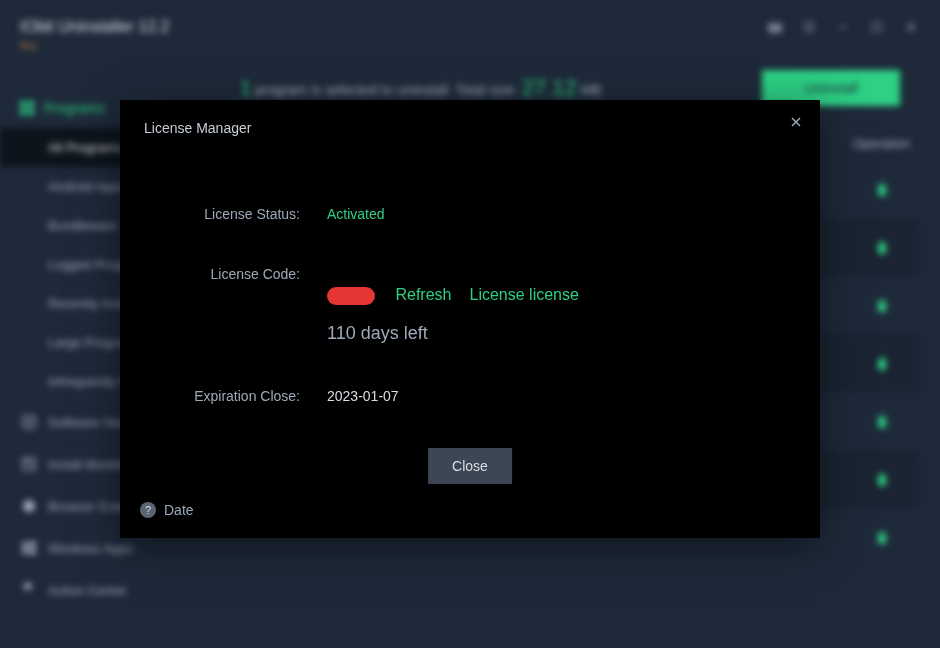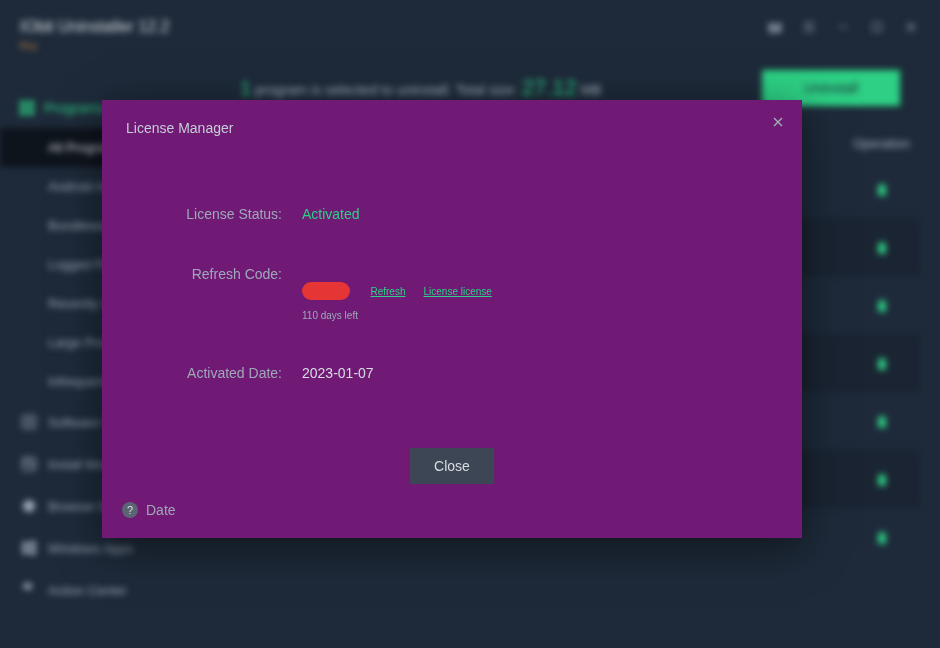--- a/index.html
+++ b/index.html
@@ -32,33 +32,33 @@
     .ic { width: 18px; height: 18px; display: flex; align-items: center; justify-content: center; }
     .op-col { position: absolute; right: 30px; top: 122px; color: #a9b3bf; font-size: 13px; padding: 14px 0; }
     
     .rows { position: absolute; left: 220px; right: 20px; top: 160px; }
     .row { height: 58px; display: flex; align-items: center; padding: 0 30px; justify-content: flex-end; }
     .row:nth-child(even) { background: #1a2432; }
     .trash { width: 16px; height: 20px; }
     .trash svg { width: 100%; height: 100%; }
     
     
-    .modal { position: absolute; left: 102px; top: 100px; width: 700px; height: 438px; background: #701a75; box-shadow: 0 10px 40px rgba(0,0,0,0.5); color: #d8dde3; }
+    .modal { position: absolute; left: 120px; top: 100px; width: 700px; height: 438px; background: #000000; box-shadow: 0 10px 40px rgba(0,0,0,0.5); color: #d8dde3; }
     .modal-title { padding: 20px 24px; font-size: 14px; color: #c5cdd7; }
     .modal-close { position: absolute; top: 14px; right: 16px; color: #9da9b8; cursor: pointer; font-size: 18px; }
     .modal-body { padding: 50px 40px 0 40px; }
-    .field-row { display: flex; align-items: flex-start; margin-bottom: 44px; }
+    .field-row { display: flex; align-items: flex-start; margin-bottom: 44px; gap: 7px; }
     .field-label { width: 160px; text-align: right; padding-right: 20px; color: #9da9b8; font-size: 14px; }
     .field-val { color: #d8dde3; font-size: 14px; text-align: center; }
     .status-activated { color: #2dd084; }
     .license-code { font-weight: 600; }
     .redact { display: inline-block; width: 48px; height: 18px; background: #e63535; border-radius: 9px; vertical-align: middle; }
     .links { display: inline-flex; gap: 18px; margin-left: 16px; }
-    .links a { color: #2dd084; text-decoration: underline; font-size: 10px; cursor: pointer; margin-top: 20px; }
-    .days-left { color: #9da9b8; font-size: 10px; margin-top: 10px; }
+    .links a { color: #2dd084; font-size: 16px; cursor: pointer; margin-top: 20px; }
+    .days-left { color: #9da9b8; font-size: 18px; margin-top: 18px; }
     .close-btn { position: absolute; left: 50%; transform: translateX(-50%); bottom: 54px; background: #3d4654; color: #d8dde3; border: none; padding: 10px 24px; font-size: 14px; cursor: pointer; }
     .help { position: absolute; bottom: 20px; left: 20px; display: flex; align-items: center; gap: 8px; color: #9da9b8; font-size: 14px; cursor: pointer; }
     .help .q { width: 16px; height: 16px; border-radius: 50%; background: #5a6472; color: #d8dde3; font-size: 11px; display: flex; align-items: center; justify-content: center; }
   </style>
 </head>
 <body>
 
 <div class="app-bg">
   <div class="titlebar">
     <div>
@@ -226,33 +226,33 @@
       </svg>
   </div>
 
   <div class="modal-body">
     <div class="field-row">
       <div class="field-label">License Status:</div>
       <div class="field-val status-activated">Activated</div>
     </div>
 
     <div class="field-row">
-      <div class="field-label">Refresh Code:</div>
+      <div class="field-label">License Code:</div>
       <div>
         <span class="redact"></span>
         <span class="links">
           <a>Refresh</a>
           <a>License license</a>
         </span>
         <div class="days-left">110 days left</div>
       </div>
     </div>
 
     <div class="field-row">
-      <div class="field-label">Activated Date:</div>
+      <div class="field-label">Expiration Close:</div>
       <div class="field-val">2023-01-07</div>
     </div>
   </div>
 
   <button class="close-btn">Close</button>
 
   <div class="help">
     <span class="q">?</span>
     <span>Date</span>
   </div>

